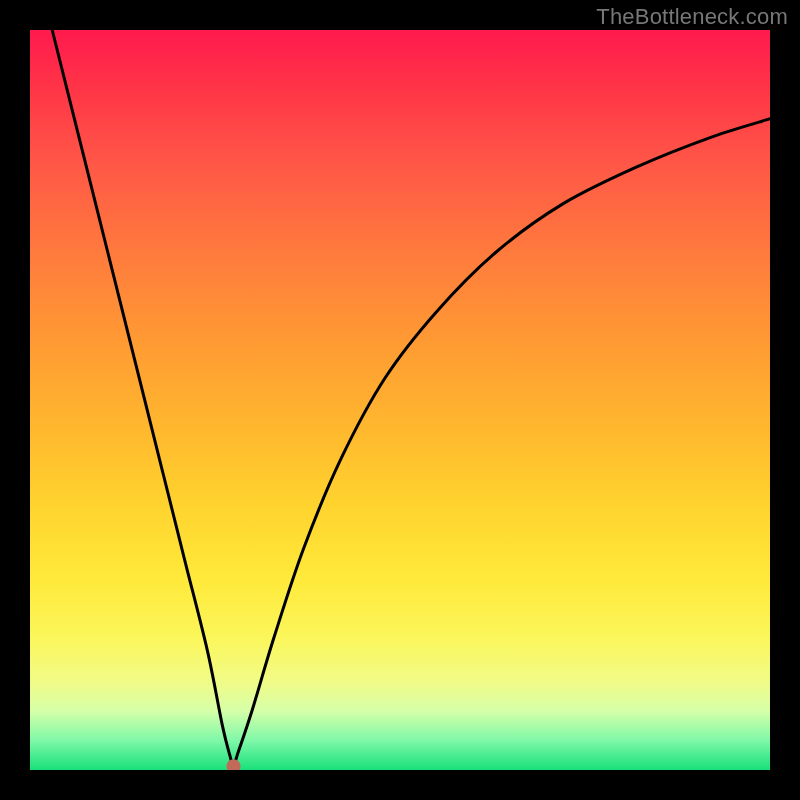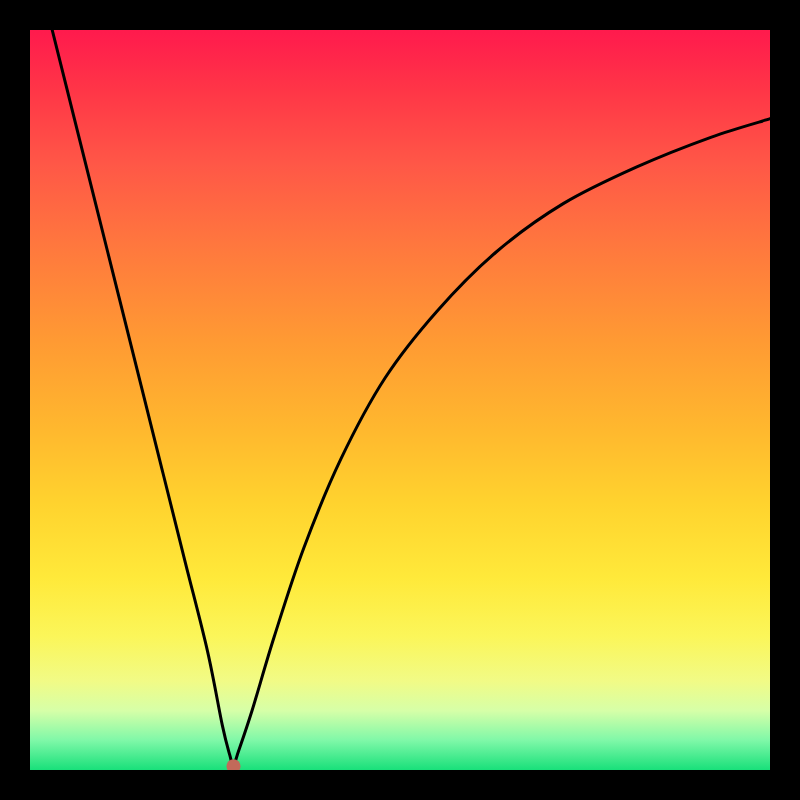--- a/index.html
+++ b/index.html
@@ -64,13 +64,14 @@
 </head>
 <body>
 
 <div class="frame">
   <div class="plot-area">
     <svg class="curve" viewBox="0 0 740 740">
       <path id="curve-path" fill="none" stroke-width="3" stroke-linecap="round" stroke-linejoin="round" d="M 22.2 0 C 25.9 14.799999999999992, 37 59.199999999999946, 44.4 88.79999999999995 C 51.8 118.39999999999996, 59.199999999999996 148.00000000000003, 66.6 177.60000000000002 C 74 207.20000000000002, 81.39999999999999 236.79999999999998, 88.8 266.4 C 96.2 296, 103.6 325.59999999999997, 111 355.2 C 118.4 384.8, 125.79999999999998 414.4, 133.2 444 C 140.6 473.6, 148 503.19999999999993, 155.4 532.8 C 162.8 562.4, 171.43333333333334 594.4666666666667, 177.6 621.6 C 183.76666666666665 648.7333333333333, 188.7 678.3333333333334, 192.4 695.6 C 196.10000000000002 712.8666666666667, 197.95000000000002 718.4166666666667, 199.8 725.2 C 201.65 731.9833333333333, 202.2666666666667 736.3, 203.50000000000003 736.3 C 204.73333333333335 736.3, 204.11666666666667 734.45, 207.20000000000002 725.2 C 210.28333333333336 715.95, 215.83333333333334 700.5333333333333, 222 680.8 C 228.16666666666666 661.0666666666666, 235.5666666666667 633.9333333333333, 244.20000000000002 606.8 C 252.83333333333334 579.6666666666666, 262.7 547.6, 273.8 518 C 284.90000000000003 488.4, 297.23333333333335 457.56666666666666, 310.8 429.2 C 324.3666666666667 400.8333333333333, 339.16666666666663 372.46666666666664, 355.2 347.79999999999995 C 371.23333333333335 323.13333333333327, 388.50000000000006 302.16666666666663, 407.00000000000006 281.2 C 425.50000000000006 260.23333333333335, 445.23333333333335 239.88333333333333, 466.2 222 C 487.16666666666663 204.11666666666667, 509.3666666666666 188.0833333333333, 532.8 173.89999999999998 C 556.2333333333332 159.71666666666667, 582.1333333333332 148.00000000000009, 606.8 136.9000000000001 C 631.4666666666667 125.80000000000011, 658.6 115.31666666666676, 680.8000000000001 107.30000000000007 C 703.0000000000001 99.28333333333337, 730.1333333333333 91.88333333333331, 740 88.79999999999995" stroke="#000000"></path>
       <circle id="min-dot" class="dot" r="7" cx="203.50000000000003" cy="736.3" fill="#c26a5a"></circle>
     </svg>
   </div>
+  <div class="watermark">TheBottleneck.com</div>
 </div>
 
 </body></html>

